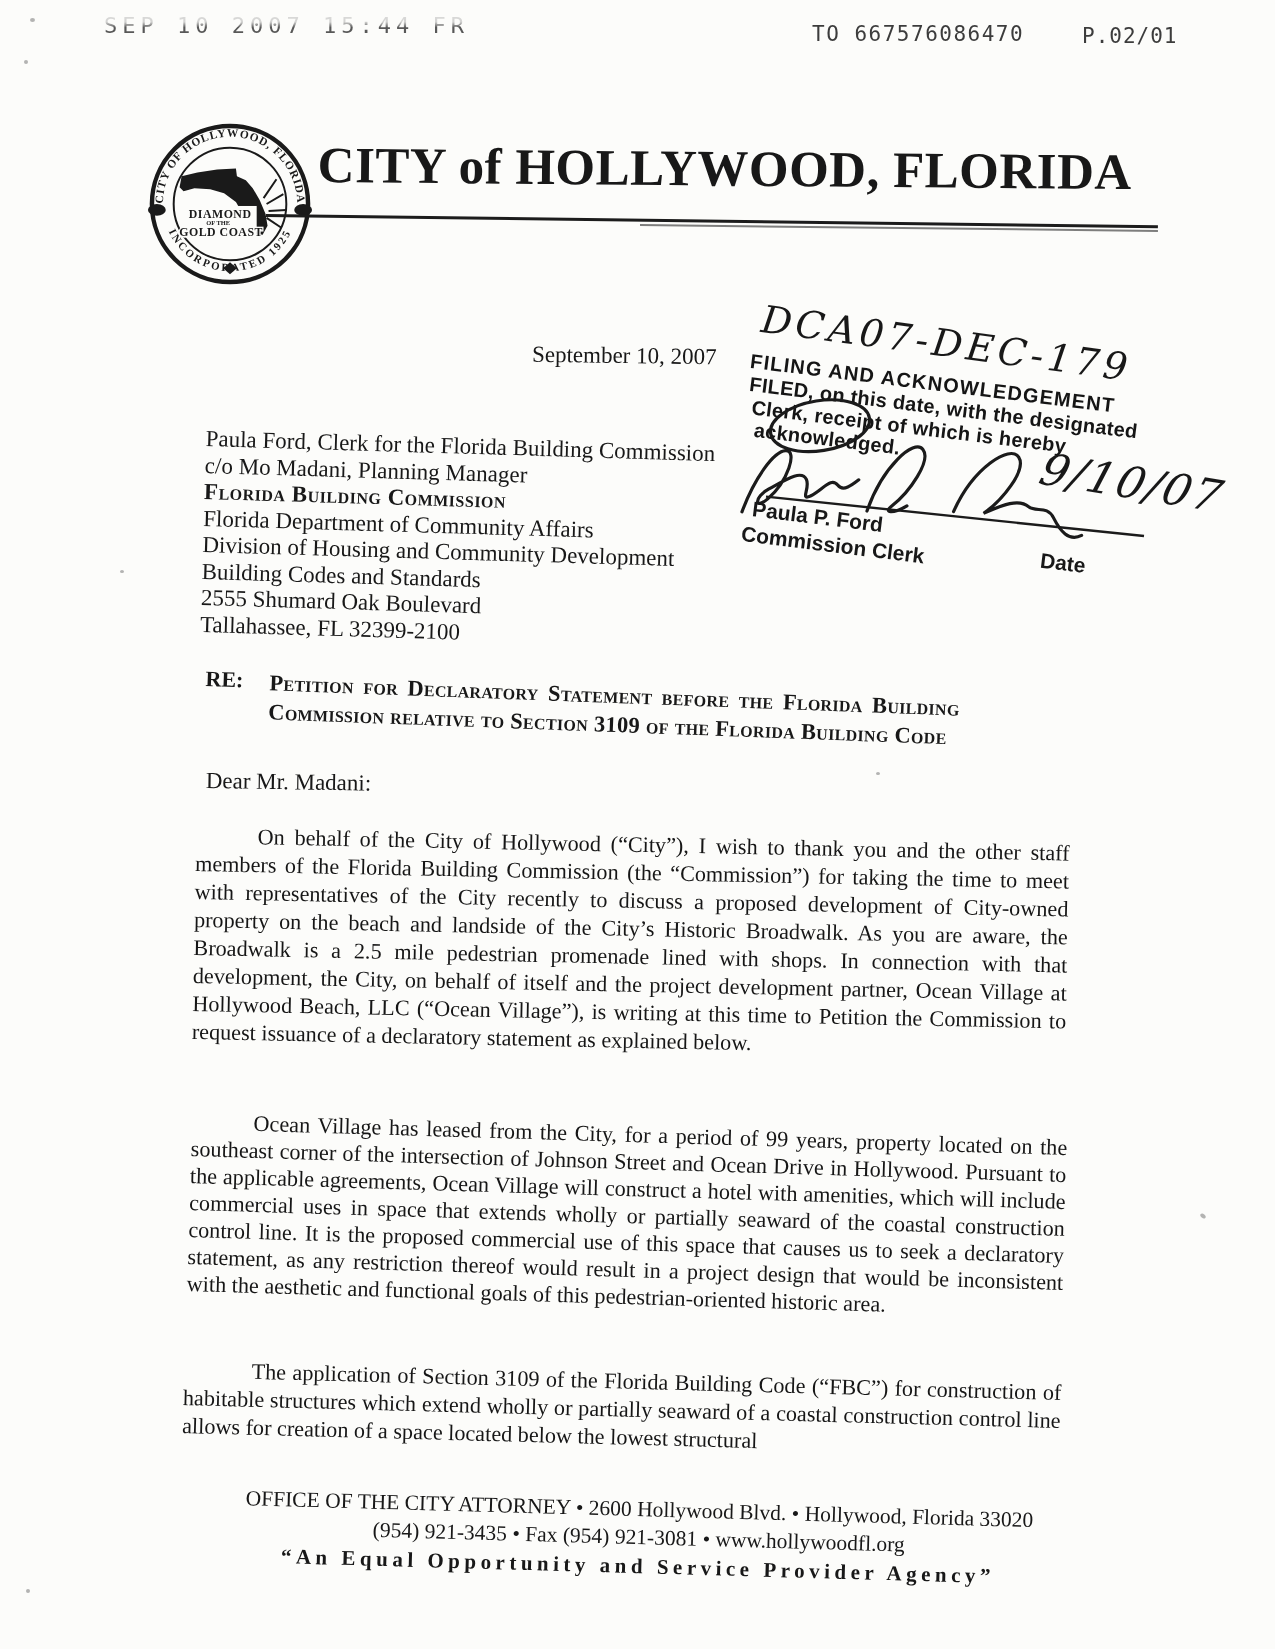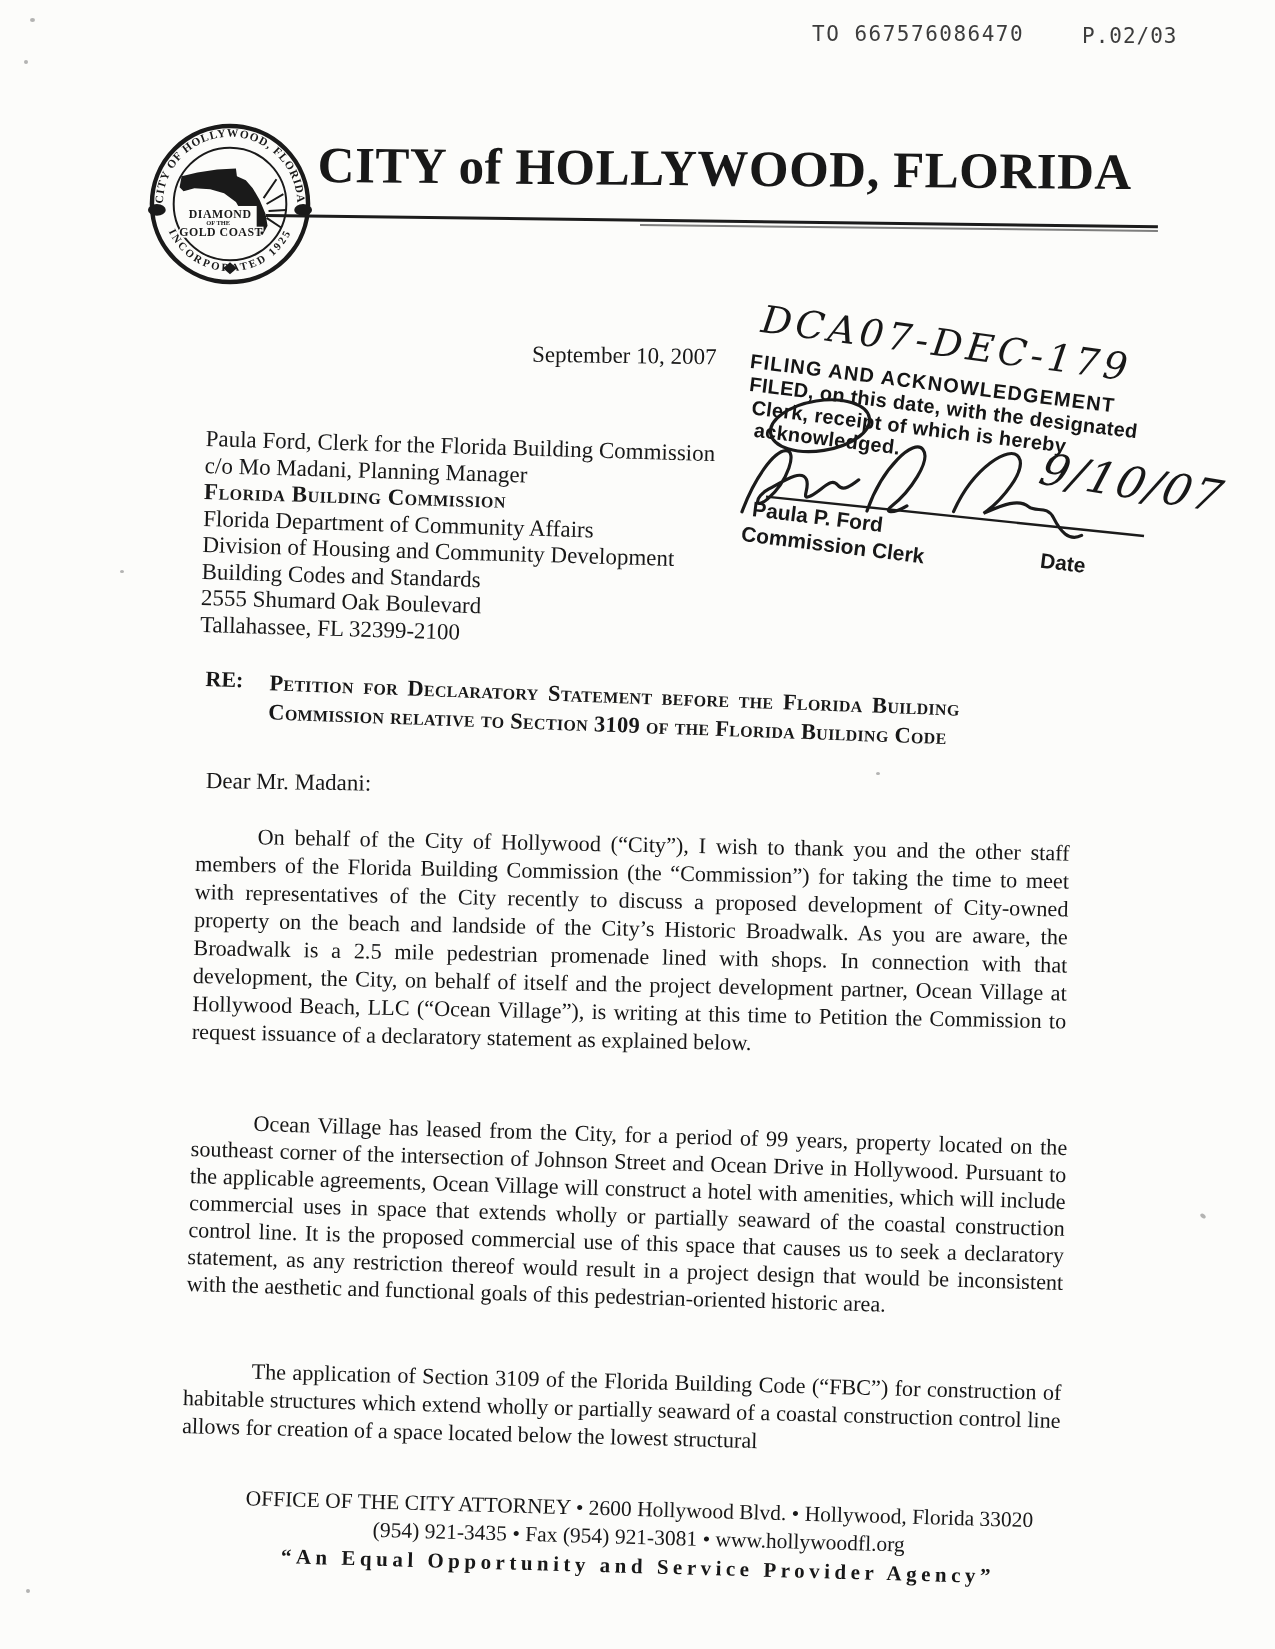--- a/index.html
+++ b/index.html
@@ -76,22 +76,23 @@
   .footer-l2{font-size:21.5px;margin-top:3px;white-space:nowrap;}
   .footer-l3{font-size:21px;font-weight:bold;letter-spacing:4.5px;margin-top:4px;white-space:nowrap;}
   
   .artifact{position:absolute;background:#777;border-radius:50%;opacity:.55;}
 </style>
 </head>
 <body>
 
 <div class="page">
 
+  <div class="fax fax-left">SEP 10 2007 15:44 FR</div>
   <div class="fax fax-to">TO 667576086470</div>
-  <div class="fax fax-page">P.02/03</div>
+  <div class="fax fax-page">P.02/01</div>
 
   <svg class="seal" width="168" height="168" viewBox="0 0 170 170">
     <defs>
       <path id="arcTop" d="M 17,85 A 68,68 0 0 1 153,85"></path>
       <path id="arcBot" d="M 20,105 A 68,68 0 0 0 150,105"></path>
     </defs>
     <circle cx="85" cy="85" r="79" fill="none" stroke="#1a1a1a" stroke-width="4.5"></circle>
     <circle cx="85" cy="85" r="57" fill="none" stroke="#1a1a1a" stroke-width="2"></circle>
     <text class="ring-text"><textPath href="#arcTop" startOffset="50%" text-anchor="middle">CITY OF HOLLYWOOD, FLORIDA</textPath></text>
     <text class="bottom-text"><textPath href="#arcBot" startOffset="50%" text-anchor="middle">INCORPORATED 1925</textPath></text>

